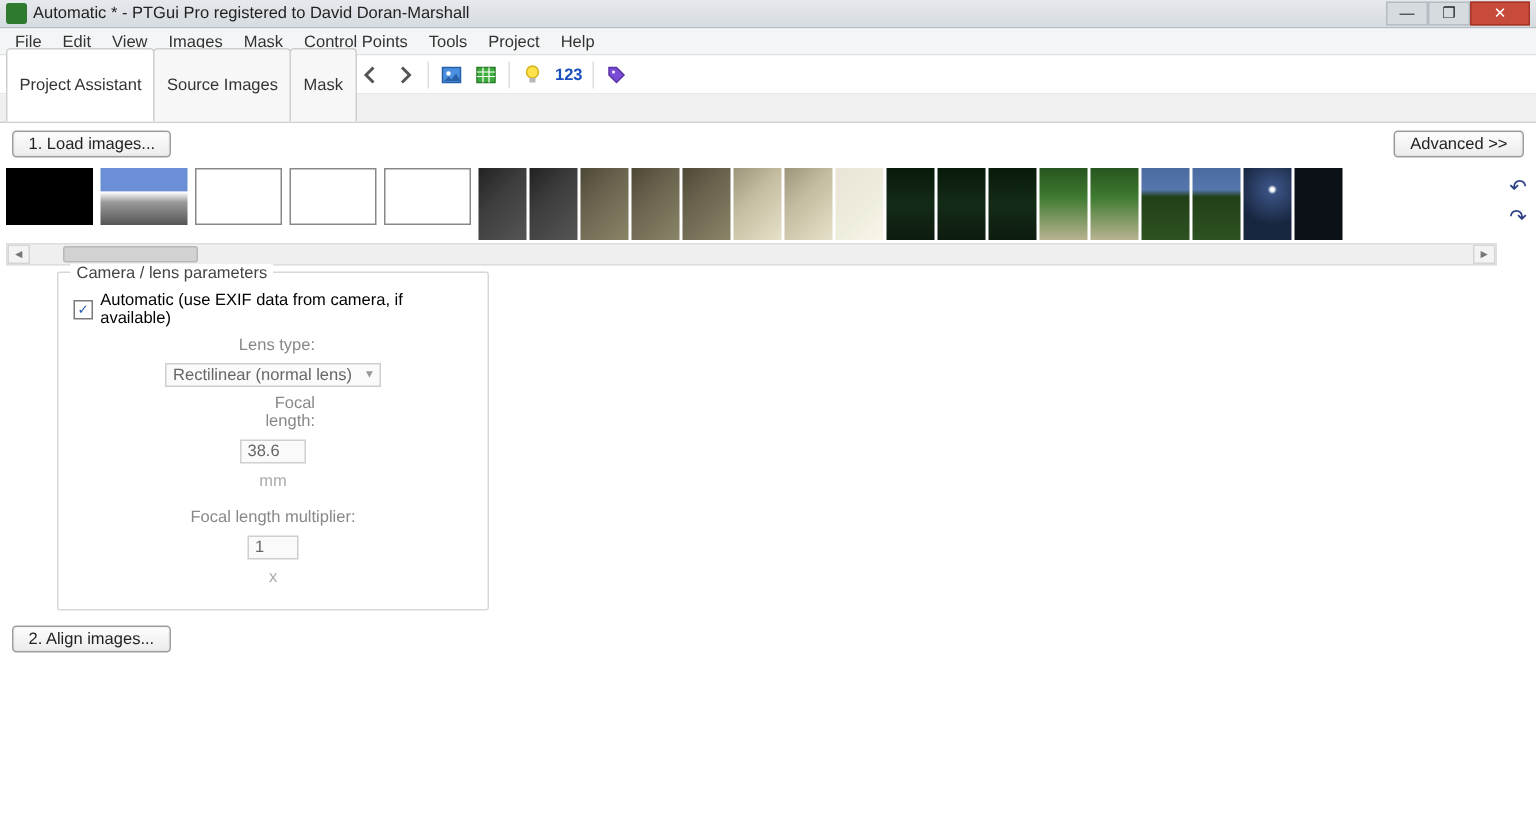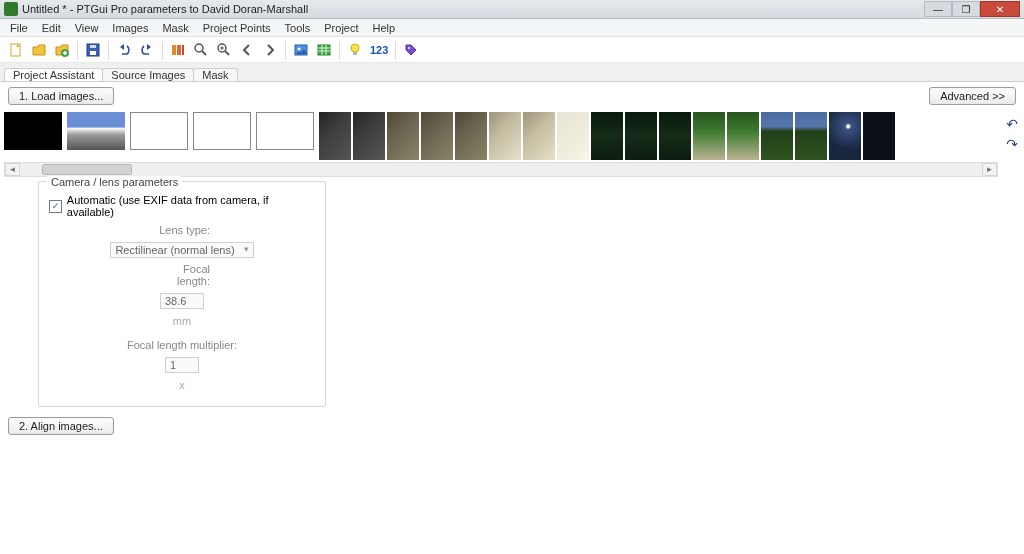--- a/index.html
+++ b/index.html
@@ -18,21 +18,21 @@
   .menuitem { padding:1px 6px; color:#333; cursor:default;}
 
   
   .toolbar { height:26px; background:#fff; display:flex; align-items:center; padding:0 6px; gap:3px; border-bottom:1px solid #e8e8e8;}
   .tbtn { width:20px; height:20px; display:flex;align-items:center;justify-content:center; border:1px solid transparent; border-radius:2px;}
   .tsep { width:1px; height:18px; background:#ddd; margin:0 2px;}
   .num123 { color:#1b4fbd; font-weight:bold; font-size:11px; padding:0 2px;}
 
   
   .tabs { height:18px; display:flex; align-items:flex-end; padding-left:4px; background:#f0f0f0;}
-  .tab { padding:0 8px; background:#f7f7f7; border:1px solid #cfcfcf; border-bottom:none; margin-right:-1px; font-size:11px; color:#333; border-radius:3px 3px 0 0;}
+  .tab { padding:18px 8px; background:#f7f7f7; border:1px solid #cfcfcf; border-bottom:none; margin-right:-1px; font-size:11px; color:#333; border-radius:3px 3px 0 0;}
   .tab.active { background:#fff; position:relative; z-index:1;}
   .tabcontent { border-top:1px solid #cfcfcf; }
 
   
   .row-buttons { display:flex; align-items:center; padding:5px 8px; gap:16px; }
   .btn { background:linear-gradient(#fdfdfd,#ececec); border:1px solid #9d9d9d; border-radius:3px; padding:2px 10px; color:#222; min-width:60px; text-align:center; box-shadow:0 0 2px rgba(0,0,0,.08) inset;}
   .btn.disabled { color:#888; border-color:#c7c7c7; background:#f3f3f3;}
   .spacer { flex:1; }
 
   
@@ -77,35 +77,35 @@
   .thumbwrap { display:flex; }
   .thumbleft { flex:1; }
 
   svg { display:block; }
 </style>
 </head>
 <body>
 
 <div class="titlebar">
   <div class="icon"></div>
-  <div class="titlebar-text">Untitled * - PTGui Pro parameters to David Doran-Marshall</div>
+  <div class="titlebar-text">Automatic * - PTGui Pro registered to David Doran-Marshall</div>
   <div class="winbtns">
     <div class="winbtn">—</div>
     <div class="winbtn">❐</div>
     <div class="winbtn close">✕</div>
   </div>
 </div>
 
 <div class="menubar">
   <div class="menuitem">File</div>
   <div class="menuitem">Edit</div>
   <div class="menuitem">View</div>
   <div class="menuitem">Images</div>
   <div class="menuitem">Mask</div>
-  <div class="menuitem">Project Points</div>
+  <div class="menuitem">Control Points</div>
   <div class="menuitem">Tools</div>
   <div class="menuitem">Project</div>
   <div class="menuitem">Help</div>
 </div>
 
 <div class="toolbar">
   <div class="tbtn">
       <svg width="16" height="16">
         <rect x="3" y="2" width="9" height="12" fill="#fff" stroke="#d4a526"></rect>
         <path d="M9 2 L12 5 L9 5 Z" fill="#d4a526"></path>

